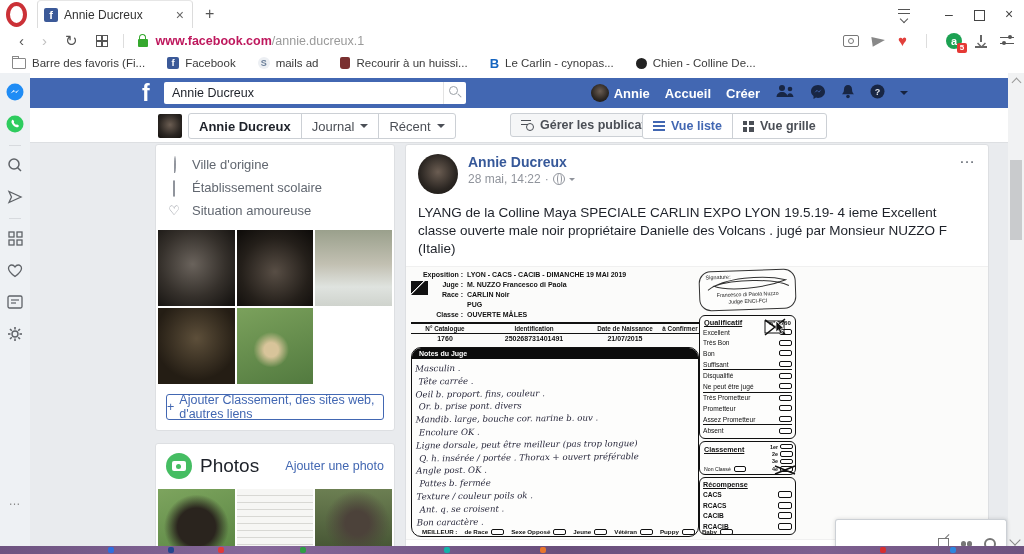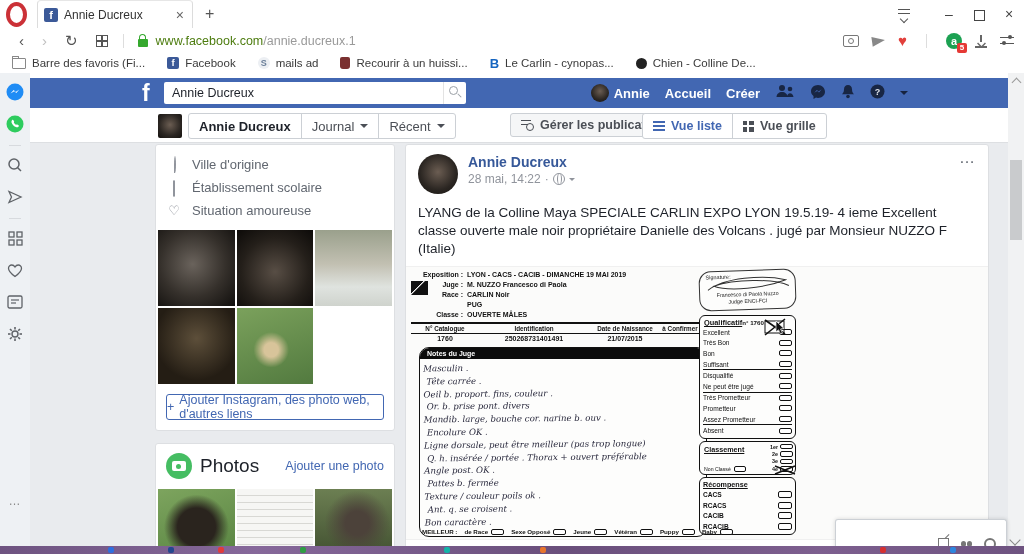--- a/index.html
+++ b/index.html
@@ -26,21 +26,21 @@
   .navic{font-size:15px;color:#555;margin:0 9px;line-height:25px;}
   .navic.dim{color:#c0c0c0;}
   .sdgrid{width:12px;height:12px;margin:0 9px;position:relative;}
   .sdgrid i{position:absolute;width:4px;height:4px;border:1.2px solid #555;}
   .sdgrid i:nth-child(1){left:0;top:0;} .sdgrid i:nth-child(2){right:0;top:0;}
   .sdgrid i:nth-child(3){left:0;bottom:0;} .sdgrid i:nth-child(4){right:0;bottom:0;}
   .vsep{width:1px;height:14px;background:#ddd;margin:0 6px;}
   .padlock{width:10px;height:8px;background:#35a82e;border-radius:1px;position:relative;margin:4px 8px 0 8px;}
   .padlock:before{content:"";position:absolute;left:1.5px;top:-5px;width:5px;height:5px;border:1.5px solid #35a82e;border-bottom:none;border-radius:4px 4px 0 0;}
   .url{font-size:12.5px;color:#9a9a9a;}
-  .url b{color:#4d7c0f;font-weight:normal;}
+  .url b{color:#be185d;font-weight:bold;}
   .addr-right{margin-left:auto;display:flex;align-items:center;gap:13px;}
   .cam{width:14px;height:10px;border:1.3px solid #777;border-radius:2px;position:relative;}
   .cam:after{content:"";position:absolute;left:4px;top:2px;width:4px;height:4px;border:1.2px solid #777;border-radius:50%;}
   .plane{width:0;height:0;border-left:13px solid #888;border-top:5px solid transparent;border-bottom:5px solid transparent;transform:rotate(-8deg);}
   .heart-red{color:#e2403c;font-size:15px;line-height:14px;}
   .abadge{width:16px;height:16px;background:#1ca152;color:#fff;border-radius:50%;font-size:11px;font-weight:bold;text-align:center;line-height:16px;position:relative;}
   .abadge em{position:absolute;right:-5px;bottom:-4px;width:10px;height:10px;background:#e53935;color:#fff;font-style:normal;font-size:8px;line-height:10px;border-radius:2px;}
   .dl{width:12px;height:12px;position:relative;}
   .dl:before{content:"";position:absolute;left:4.5px;top:0;width:2px;height:7px;background:#666;}
   .dl:after{content:"";position:absolute;left:2px;top:4px;width:7px;height:7px;border-right:2px solid #666;border-bottom:2px solid #666;transform:rotate(45deg) scale(.7);}
@@ -154,35 +154,35 @@
   .sh-left{position:absolute;left:5px;top:3px;width:290px;}
   .scc{position:absolute;left:0;top:11px;width:17px;height:14px;background:linear-gradient(135deg,#111 40%,#fff 42%,#111 48%,#111);}
   .hline{display:flex;font-size:7px;line-height:10px;}
   .hlab{width:52px;text-align:right;font-weight:bold;flex:0 0 52px;}
   .hval{font-weight:bold;padding-left:4px;white-space:nowrap;}
   .sh-table{margin-top:2px;width:288px;}
   .t-head{display:flex;border-top:2px solid #111;border-bottom:1.5px solid #111;font-size:6.3px;font-weight:bold;line-height:9px;}
   .t-row{display:flex;font-size:7px;font-weight:bold;line-height:10px;}
   .tc1{flex:0 0 68px;text-align:center;} .tc2{flex:0 0 110px;text-align:center;}
   .tc3{flex:0 0 72px;text-align:center;} .tc4{flex:1;text-align:center;}
-  .notes{margin-top:3px;width:286px;height:188px;border:1.5px solid #111;border-radius:10px;overflow:hidden;background:#fdfdfc;margin-left:8px;}
+  .notes{margin-top:3px;width:286px;height:188px;border:1.5px solid #111;border-radius:10px;overflow:hidden;background:#fdfdfc;}
   .notes-head{background:#0c0c0c;color:#fff;font-size:7px;font-weight:bold;padding:1px 0 1px 7px;line-height:9px;}
   .notes-body{padding:2px 4px 0 4px;font-family:"DejaVu Serif",serif;font-style:italic;font-size:8.6px;line-height:12.8px;color:#26263a;transform:rotate(-.6deg);}
   .notes-body div:nth-child(2n){margin-left:3px;}
   .meilleur{position:absolute;left:16px;top:261px;width:372px;display:flex;align-items:center;gap:7px;font-size:6.2px;font-weight:bold;white-space:nowrap;}
   .mi{display:flex;align-items:center;gap:3px;}
   .cb{width:13px;height:6px;border:1px solid #111;border-radius:2px;background:#fff;box-sizing:border-box;}
   .sh-right{position:absolute;left:293px;top:3px;width:97px;}
   .sigbox{height:38px;border:1px solid #333;border-radius:12px;transform:rotate(-2deg);position:relative;overflow:hidden;background:#fdfdfc;}
   .sigbox .slab{position:absolute;left:6px;top:2px;font-size:5.5px;color:#222;}
   .sig-scribble{position:absolute;left:4px;top:4px;}
   .signame{position:absolute;left:0;right:0;top:20px;text-align:center;font-size:5.3px;color:#222;}
   .sigtitle{position:absolute;left:0;right:0;top:27px;text-align:center;font-size:5.3px;color:#222;}
   .qualbox{margin-top:5px;border:1.5px solid #111;border-radius:6px;background:#fdfdfc;padding:1px 3px 2px;}
-  .qtitle{display:flex;align-items:baseline;padding:1px 1px 0;}
+  .qtitle{display:flex;justify-content:space-between;align-items:baseline;padding:1px 1px 0;}
   .qtitle b{font-size:7.4px;text-decoration:underline;}
   .qtitle span{font-size:6.2px;font-weight:bold;}
   .qrow{display:flex;justify-content:space-between;align-items:center;height:10.6px;font-size:6.6px;}
   .qrow.sep{border-top:1px solid #111;}
   .xmark{position:absolute;left:356px;top:49px;z-index:3;}
   .cursor{position:absolute;left:369px;top:54px;z-index:4;}
   .clsbox{margin-top:2px;border:1.5px solid #111;border-radius:6px;background:#fdfdfc;position:relative;height:32px;}
   .clsbox b{position:absolute;left:4px;top:3px;font-size:7.2px;text-decoration:underline;}
   .ranks{position:absolute;right:2px;top:1px;}
   .rrow{display:flex;align-items:center;justify-content:flex-end;gap:2px;height:7.4px;font-size:5.4px;font-weight:bold;}
@@ -463,21 +463,21 @@
           </div>
           <div class="pgrid">
             <div class="ph p1"></div>
             <div class="ph p2"></div>
             <div class="ph p3"></div>
             <div class="ph p4"></div>
             <div class="ph p5"></div>
           </div>
           <div class="addlinks">
               <span>+</span>
-              <span>Ajouter Instagram, des photo web, d'autres liens</span>
+              <span>Ajouter Classement, des sites web, d'autres liens</span>
             </div>
         </div>
 
         <div class="card photoscard">
           <div class="pc-head">
             <span class="pc-ic"></span>
             <span class="pc-title">Photos</span>
             <span class="pc-add">Ajouter une photo</span>
           </div>
           <div class="pgrid">

